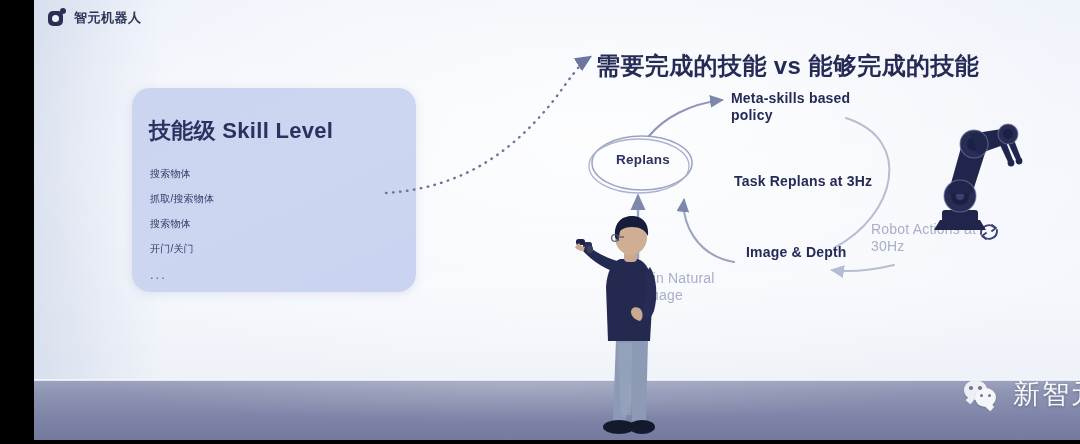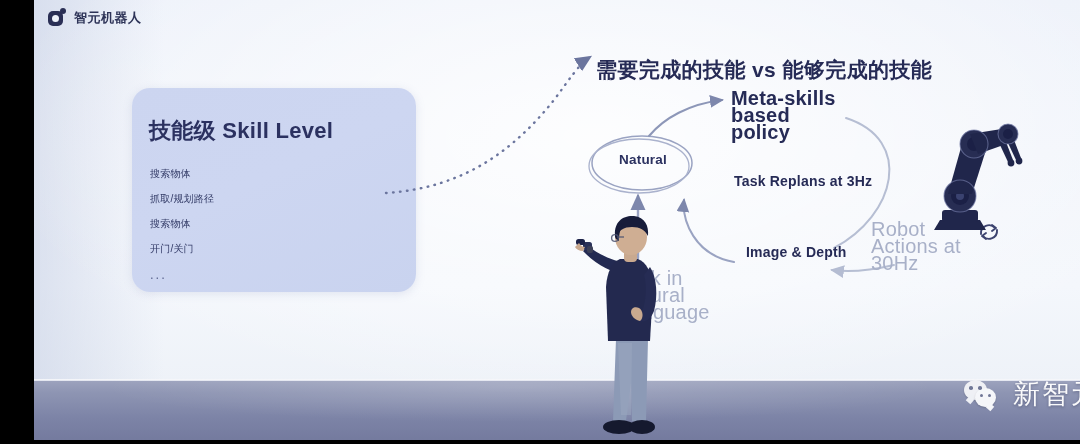--- a/index.html
+++ b/index.html
@@ -71,30 +71,30 @@
   }
   .skill-list{position:absolute;left:18px;top:73px;}
   .skill-item{
     font-size:10px;color:#323a66;line-height:25px;letter-spacing:.2px;
     white-space:nowrap;
   }
   .skill-item.ellipsis{color:#5d6690;font-size:13px;letter-spacing:2px;line-height:28px;}
 
   
   .headline{
-    position:absolute;left:562px;top:56px;
-    font-size:21px;font-weight:700;color:#262b56;letter-spacing:.4px;
+    position:absolute;left:562px;top:50px;
+    font-size:24px;font-weight:700;color:#262b56;letter-spacing:.4px;
     white-space:nowrap;
   }
 
   
   .diagram{position:absolute;left:0;top:0;width:1080px;height:444px;pointer-events:none;}
 
   
-  .dlabel{position:absolute;color:#262b56;font-size:20px;line-height:17px;letter-spacing:.2px;font-weight:600;}
+  .dlabel{position:absolute;color:#262b56;font-size:14px;line-height:17px;letter-spacing:.2px;font-weight:600;}
   .dlabel.faint{color:#a8b0c8;font-weight:500;}
   .dlabel.big{font-size:14px;font-weight:700;}
   .node-workgpt{
     position:absolute;left:566px;top:152px;width:86px;text-align:center;
     font-size:13.5px;font-weight:700;color:#2b3160;letter-spacing:.2px;
   }
   .lbl-meta{left:697px;top:90px;width:120px;}
   .lbl-replan{left:700px;top:173px;}
   .lbl-image{left:712px;top:244px;}
   .lbl-robot{left:837px;top:221px;width:120px;}
@@ -157,21 +157,21 @@
         <span class="notch"></span>
         <span class="dot"></span>
     </span>
     <span class="brand-text">智元机器人</span>
   </div>
 
   <div class="skill-card">
     <div class="skill-title">技能级 Skill Level</div>
     <div class="skill-list">
       <div class="skill-item">搜索物体</div>
-      <div class="skill-item">抓取/规划路径</div>
+      <div class="skill-item">抓取/搜索物体</div>
       <div class="skill-item">搜索物体</div>
       <div class="skill-item">开门/关门</div>
       <div class="skill-item ellipsis">...</div>
     </div>
   </div>
 
   <div class="headline">需要完成的技能 vs 能够完成的技能</div>
 
   <svg class="diagram" viewBox="0 0 1080 444">
     <defs>
@@ -206,21 +206,21 @@
     <path d="M604,258 L604,196" fill="none" stroke="#9aa3c2" stroke-width="2.4" stroke-linecap="round" marker-end="url(#ah)"></path>
 
     <g transform="translate(955,232)">
       <path d="M-8,2 A8,8 0 0,1 6,-4" fill="none" stroke="#3d4470" stroke-width="1.9" stroke-linecap="round"></path>
       <path d="M8,-2 A8,8 0 0,1 -6,4" fill="none" stroke="#3d4470" stroke-width="1.9" stroke-linecap="round"></path>
       <path d="M3,-7 L7,-4 L3,-1" fill="none" stroke="#3d4470" stroke-width="1.9" stroke-linecap="round" stroke-linejoin="round"></path>
       <path d="M-3,7 L-7,4 L-3,1" fill="none" stroke="#3d4470" stroke-width="1.9" stroke-linecap="round" stroke-linejoin="round"></path>
     </g>
   </svg>
 
-  <div class="node-workgpt">Natural</div>
+  <div class="node-workgpt">Replans</div>
   <div class="dlabel lbl-meta">Meta-skills based policy</div>
   <div class="dlabel big lbl-replan">Task Replans at 3Hz</div>
   <div class="dlabel big lbl-image">Image &amp; Depth</div>
   <div class="dlabel faint lbl-robot">Robot Actions at 30Hz</div>
   <div class="dlabel faint lbl-tasknl">Task in Natural Language</div>
 
   <svg class="robot-arm" viewBox="0 0 110 140">
     <g fill="#20264b">
 
       <path d="M20,132 L72,132 L66,122 L26,122 Z"></path>

